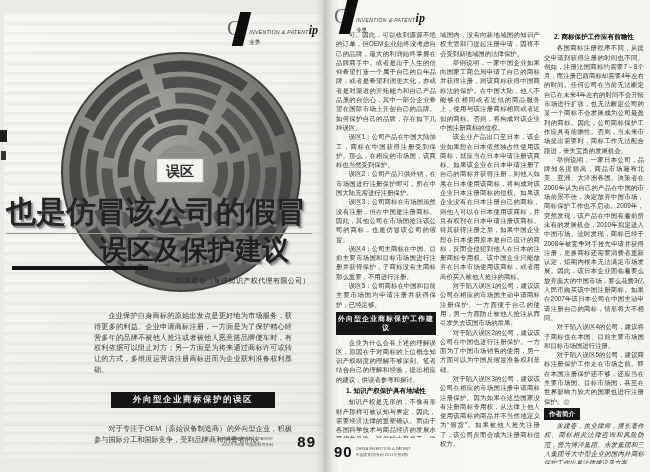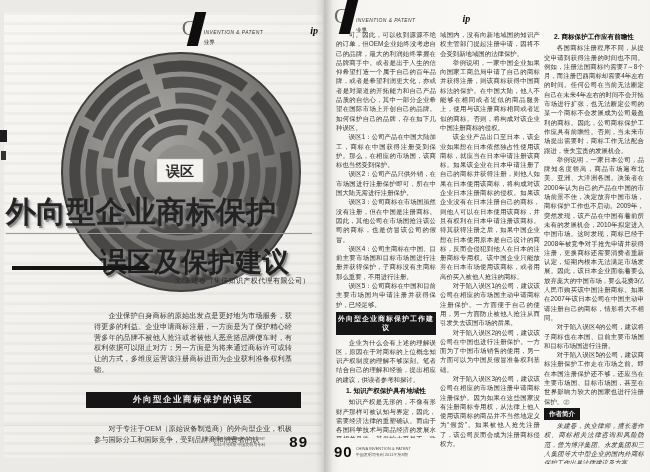--- a/index.html
+++ b/index.html
@@ -19,42 +19,42 @@
   .m2{left:1px;top:151px;width:5px;height:9px;background:#323232;}
 
   
   .logo{position:absolute;display:flex;align-items:flex-start;z-index:8;}
   .logo-left{top:6px;right:4px;}
   .logo-right{top:6px;left:10px;}
   .logo-c{font-family:"Liberation Serif",serif;font-size:21px;line-height:21px;color:#6a6a6a;}
   .logo-bar{width:11px;height:34px;background:#0e0e0e;transform:skewX(-14deg);margin:-6px 2px 0 -5px;}
   .logo-text{padding-top:2px;}
   .logo-en{font-style:italic;font-size:5px;letter-spacing:0.4px;color:#3a3a3a;white-space:nowrap;}
-  .logo-ip{font-family:"Liberation Serif",serif;font-style:italic;font-weight:bold;font-size:10px;color:#111;margin-left:47px;}
+  .logo-ip{font-family:"Liberation Serif",serif;font-style:italic;font-weight:bold;font-size:12px;color:#111;}
   .logo-sec{font-size:5.5px;color:#222;margin-top:1px;}
 
   
   .maze{position:absolute;left:55px;top:34px;z-index:1;}
   .title1{position:absolute;left:2px;top:184px;z-index:5;font-family:"Liberation Serif",serif;
           font-weight:bold;font-size:30px;line-height:32px;color:#242424;white-space:nowrap;
           text-shadow:1.5px 1.5px 0 rgba(125,125,125,0.85),3px 3px 2px rgba(160,160,160,0.5);}
   .rule-thin{position:absolute;left:2px;top:221px;width:306px;height:1px;background:#9b9b97;z-index:4;}
   .title2{position:absolute;left:96px;top:224px;z-index:5;font-family:"Liberation Serif",serif;
           font-weight:bold;font-size:27px;line-height:28px;color:#202020;white-space:nowrap;
-          text-shadow:1.5px 1.5px 0 rgba(125,125,125,0.85),3px 3px 2px rgba(160,160,160,0.5);margin-top:12px;}
+          text-shadow:1.5px 1.5px 0 rgba(125,125,125,0.85),3px 3px 2px rgba(160,160,160,0.5);}
   .rule-thick{position:absolute;left:8px;top:254px;width:136px;height:4px;background:#141414;z-index:6;}
   .byline{position:absolute;right:12px;top:264px;font-size:7px;color:#2c2c2c;letter-spacing:0.4px;z-index:5;}
   .lbody{position:absolute;left:74px;top:283px;width:230px;z-index:5;font-size:7.2px;line-height:10.8px;
          text-align:justify;color:#373737;}
   .lbody p{margin:16px;text-indent:14.4px;}
-  .banner-l{margin:5px auto;width:215px;background:#161616;color:#f2f2f2;text-align:center;
+  .banner-l{margin:5px auto;width:164px;background:#161616;color:#f2f2f2;text-align:center;
             font-weight:bold;font-size:8.5px;letter-spacing:1.5px;padding:2.5px 0 3px;text-indent:0;}
   .bottom-rule{position:absolute;left:0;right:0;bottom:32px;height:1px;background:rgba(0,0,0,0.07);}
   .footer{position:absolute;display:flex;align-items:center;gap:3px;z-index:8;}
-  .footer-left{right:14px;bottom:8px;gap:24px;}
+  .footer-left{right:6px;bottom:8px;gap:24px;}
   .footer-right{left:10px;bottom:12px;}
   .f-meta{font-size:4px;line-height:5.5px;color:#555;}
   .footer-left .f-meta{text-align:right;}
   .f-page{font-size:15px;font-weight:bold;color:#0f0f0f;letter-spacing:1px;}
 
   
   .col{position:absolute;top:30px;width:100px;font-size:6.4px;line-height:9.3px;text-align:justify;
        color:#333;overflow:hidden;}
   .col p{margin:0;text-indent:12.8px;}
   .col1{left:12px;height:408px;}
@@ -96,21 +96,21 @@
       <circle cx="122" cy="126" r="106" fill="none" stroke="#474645" stroke-width="11" stroke-dasharray="70 14 95 12 48 18 88 10" transform="rotate(18 122 126)"></circle>
       <circle cx="122" cy="126" r="90" fill="none" stroke="#504f4d" stroke-width="11" stroke-dasharray="46 12 74 15 58 10 92 14" transform="rotate(-40 122 126)"></circle>
       <circle cx="122" cy="126" r="74" fill="none" stroke="#575655" stroke-width="11" stroke-dasharray="38 13 62 11 80 16 40 12" transform="rotate(95 122 126)"></circle>
       <circle cx="122" cy="126" r="58" fill="none" stroke="#4c4b4a" stroke-width="11" stroke-dasharray="52 14 30 10 66 15" transform="rotate(-115 122 126)"></circle>
       <circle cx="122" cy="126" r="42" fill="none" stroke="#555352" stroke-width="10" stroke-dasharray="34 12 48 14 26 10" transform="rotate(150 122 126)"></circle>
       <circle cx="122" cy="126" r="27" fill="#8f8d8a"></circle>
       <rect x="98" y="113" width="46" height="23" fill="#f4f3f0" stroke="#c9c7c2" stroke-width="0.5"></rect>
       <text x="121" y="130" text-anchor="middle" font-size="14" font-weight="bold" font-family="Liberation Sans, sans-serif" fill="#2e2e2e">误区</text>
     </svg>
 
-    <div class="title1">外向型企业商标保护</div>
+    <div class="title1">也是仿冒该公司的假冒</div>
     <div class="rule-thin"></div>
     <div class="title2">误区及保护建议</div>
     <div class="rule-thick"></div>
     <div class="byline">文/朱建春（集佳知识产权代理有限公司）</div>
 
     <div class="lbody">
       <p>企业保护自身商标的原始出发点是更好地为市场服务，获得更多的利益。企业申请商标注册，一方面是为了保护精心经营多年的品牌不被他人抢注或者被他人恶意搭品牌便车时，有权利依据可以阻止对方；另一方面是为将来通过商标许可或转让的方式，多维度运营该注册商标进而为企业获利准备权利基础。</p>
       <div class="banner-l">外向型企业商标保护的误区</div>
       <p>对于专注于OEM（原始设备制造商）的外向型企业，积极参与国际分工和国际竞争，受到品牌商和消费者的认</p>
     </div>

